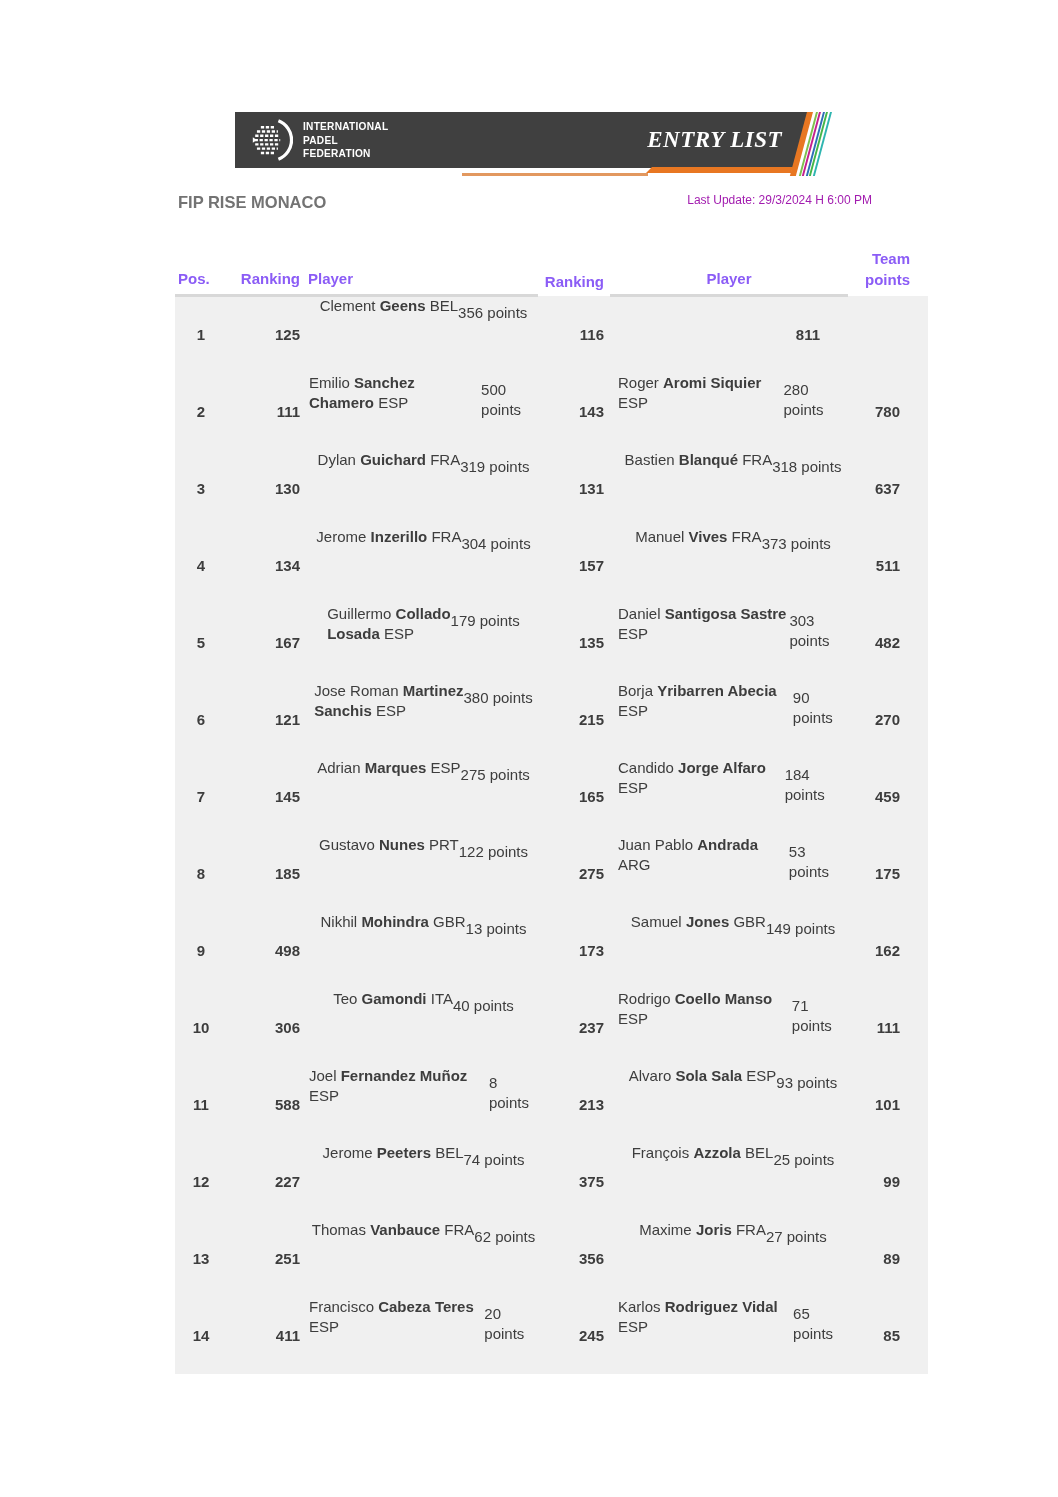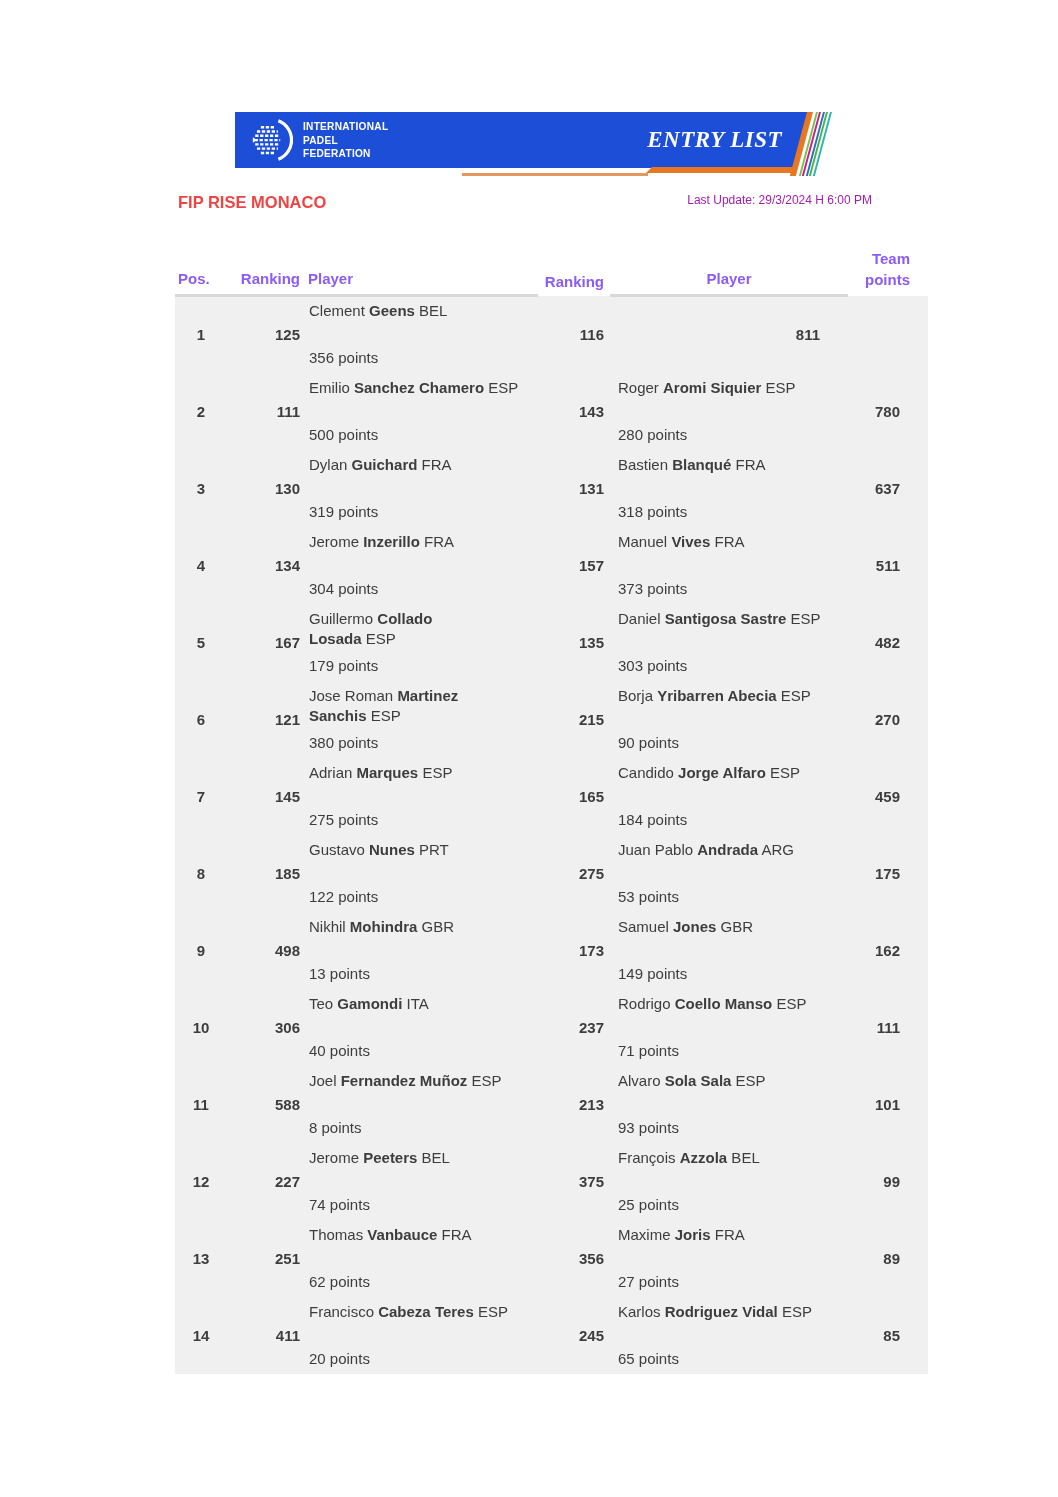--- a/index.html
+++ b/index.html
@@ -23,21 +23,21 @@
     position:absolute;right:30px;top:50%;transform:translateY(-50%);
     color:#fff;font-weight:bold;font-style:italic;font-size:23px;letter-spacing:.5px;white-space:nowrap;font-family:Liberation Serif, serif;
   }
   .underline-thin{position:absolute;left:234px;top:73px;width:186px;height:2.5px;}
   .underline-thick{position:absolute;left:418px;top:67px;width:147px;height:6px;
     clip-path:polygon(6px 0,100% 0,calc(100% - 2px) 100%,0 100%);}
   .stripes{position:absolute;left:577px;top:12px;width:40px;height:64px;}
   .stripe{position:absolute;top:0;height:100%;transform:skewX(-15deg);transform-origin:0 0;}
   
   .meta-row{position:absolute;left:178px;top:193px;width:694px;display:flex;justify-content:space-between;align-items:flex-start;}
-  .event-title{font-weight:bold;font-size:16.5px;color:#ef4444;}
+  .event-title{font-weight:bold;font-size:16.5px;color:#737373;}
   .last-update{font-size:12px;color:#a21caf;}
   
   .etable{position:absolute;left:175px;top:248px;width:753px;font-size:15px;}
   .thead,.row{display:grid;grid-template-columns:52px 76px 235px 72px 238px 80px;}
   .thead{height:46px;}
   .hcell{
     display:flex;align-items:flex-end;padding-bottom:7px;font-weight:bold;color:#8b5cf6;box-sizing:border-box;
   }
   .hcell.bordered{border-bottom:3px solid #d8d8d8;}
   .h-pos{padding-left:3px;}
@@ -46,35 +46,35 @@
   .h-rank2{justify-content:flex-end;padding-right:6px;}
   .h-player2{justify-content:center;}
   .h-team{justify-content:flex-end;text-align:right;padding-right:18px;line-height:21px;}
   .tbody{margin-top:2px;background:#f0f0f0;}
   .row{height:77px;}
   .cell{display:flex;align-items:center;box-sizing:border-box;color:#3d3d3d;}
   .cell.pos{justify-content:center;font-weight:bold;}
   .cell.rank{justify-content:flex-end;font-weight:bold;}
   .cell.rank.r1{padding-right:3px;}
   .cell.rank.r2{padding-right:6px;}
-  .cell.player{flex-direction:column;align-items:flex-start;justify-content:center;}
+  .cell.player{flex-direction:row;align-items:flex-start;justify-content:center;}
   .cell.player.p1{padding-left:6px;}
   .cell.player.p2{padding-left:8px;}
   .name{height:40px;line-height:20px;}
   .pts{line-height:20px;margin-top:7px;}
   .b{font-weight:bold;}
   .cell.team{justify-content:flex-end;padding-right:28px;font-weight:bold;}
 </style>
 </head>
 <body>
 
 <div class="page">
 
   <div class="banner">
-    <div class="navy" style="background: #1d4ed8;">
+    <div class="navy" style="background: #404040;">
       <svg class="logo-icon" width="42" height="46" viewBox="0 0 46 50" aria-hidden="true">
         <path d="M2 22 L2 28 L6.5 25 Z" fill="#ffffff"></path>
         <line x1="10.8" y1="11" x2="25.2" y2="11" stroke="#ffffff" stroke-width="2.6" stroke-dasharray="3.6 1.8"></line>
         <line x1="6.5" y1="15.7" x2="29.5" y2="15.7" stroke="#ffffff" stroke-width="2.6" stroke-dasharray="3.6 1.8"></line>
         <line x1="4.6" y1="20.4" x2="31.4" y2="20.4" stroke="#ffffff" stroke-width="2.6" stroke-dasharray="3.6 1.8"></line>
         <line x1="4" y1="25.1" x2="32" y2="25.1" stroke="#ffffff" stroke-width="2.6" stroke-dasharray="3.6 1.8"></line>
         <line x1="4.6" y1="29.8" x2="31.4" y2="29.8" stroke="#ffffff" stroke-width="2.6" stroke-dasharray="3.6 1.8"></line>
         <line x1="6.5" y1="34.5" x2="29.5" y2="34.5" stroke="#ffffff" stroke-width="2.6" stroke-dasharray="3.6 1.8"></line>
         <line x1="10.8" y1="39.2" x2="25.2" y2="39.2" stroke="#ffffff" stroke-width="2.6" stroke-dasharray="3.6 1.8"></line>
         <path d="M30 4 A 22.5 22.5 0 0 1 30 46" fill="none" stroke="#ffffff" stroke-width="3.6"></path>

